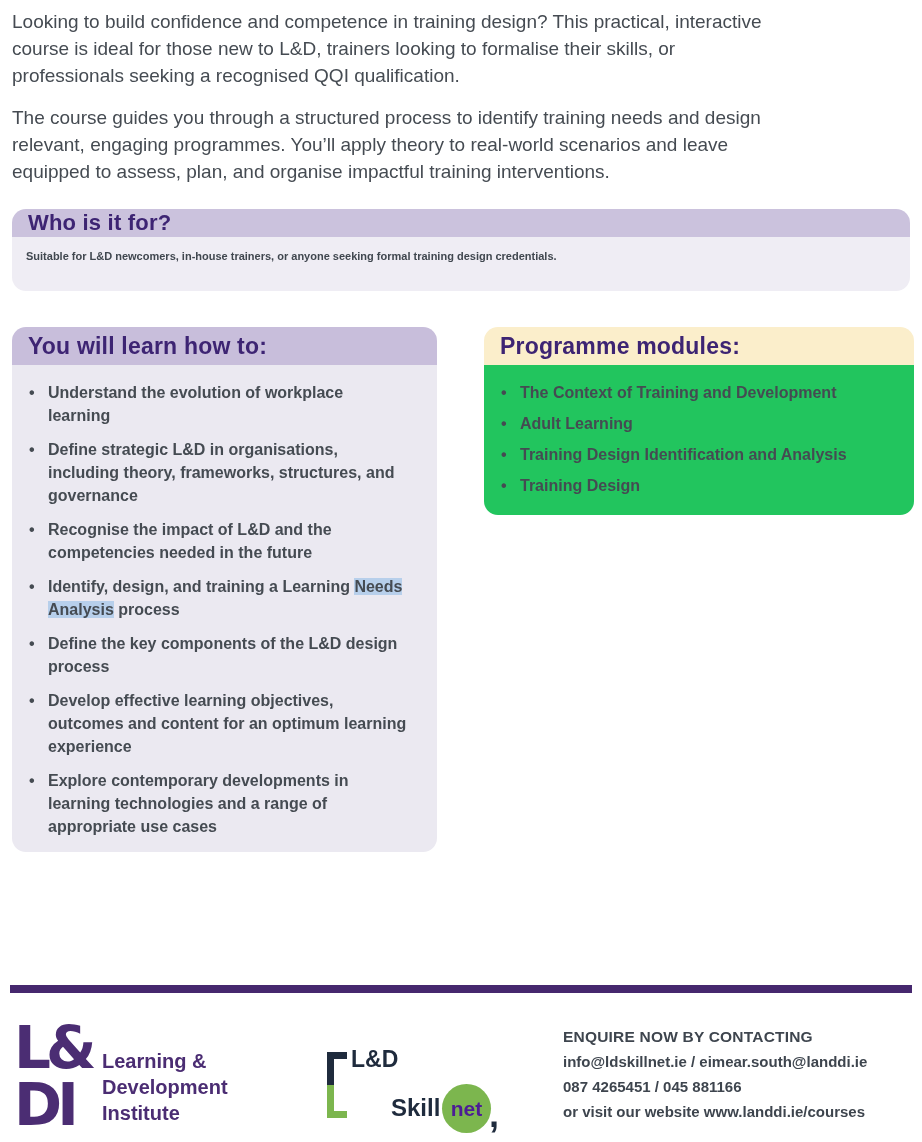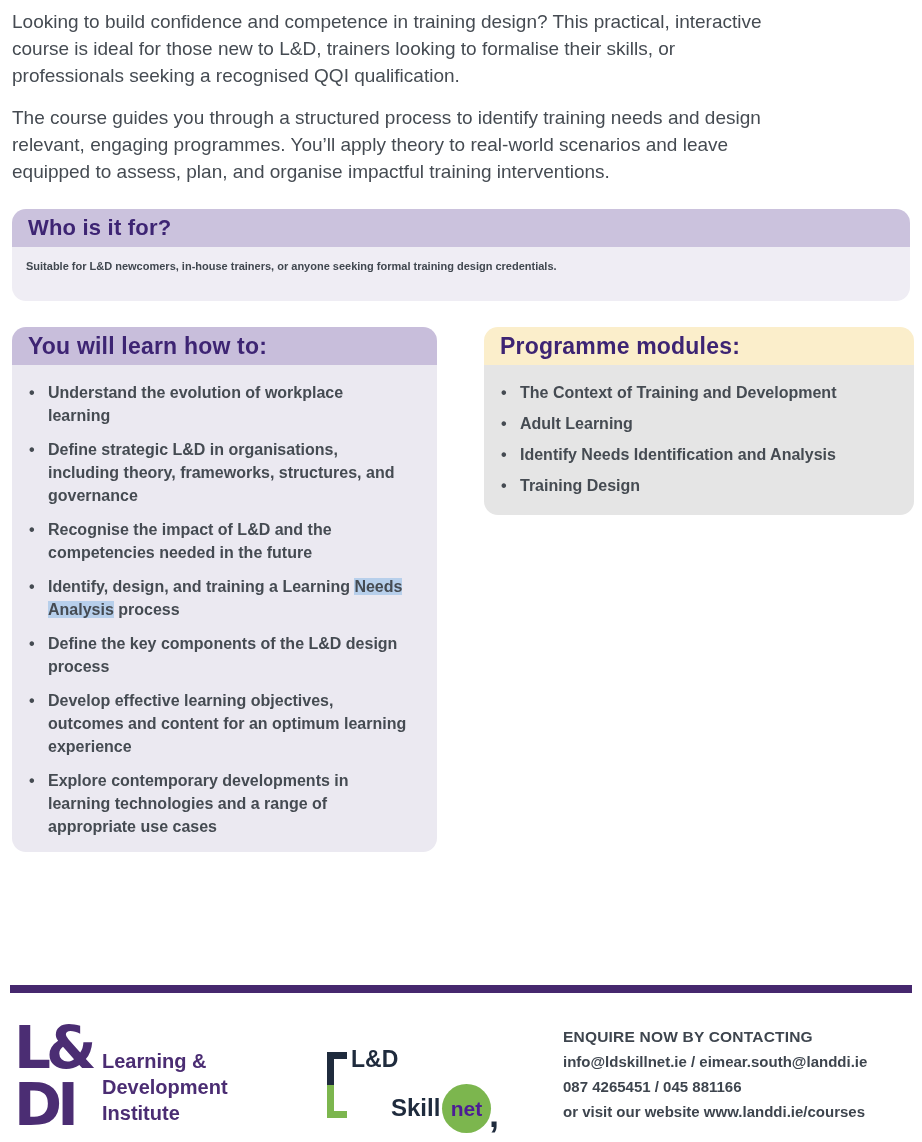--- a/index.html
+++ b/index.html
@@ -12,34 +12,34 @@
   #intro2{top:104px;}
 
   
   .panel{position:absolute;}
   .panel-header{border-radius:14px 14px 0 0;display:flex;align-items:center;}
   .panel-header h2{margin:0;padding:0 0 0 16px;font-size:23px;font-weight:700;color:#3d2473;letter-spacing:.2px;}
   .panel-body{border-radius:0 0 14px 14px;box-sizing:border-box;}
 
   
   #who{left:12px;top:209px;width:898px;}
-  #who .panel-header{height:38px;background:#cbc2dd;}
+  #who .panel-header{height:28px;background:#cbc2dd;}
   #who .panel-header h2{font-size:22px;}
   #who .panel-body{height:54px;background:#efedf4;padding:13px 14px 0 14px;}
   #who .panel-body p{margin:0;font-size:11px;font-weight:600;color:#40474f;}
 
   
   #learn{left:12px;top:327px;width:425px;}
   #learn .panel-header{height:38px;background:#c8bedb;}
   #learn .panel-body{height:487px;background:#ebe9f1;padding:16px 28px 17px 0;overflow:hidden;}
 
   
   #modules{left:484px;top:327px;width:430px;}
   #modules .panel-header{height:38px;background:#fbeecb;}
-  #modules .panel-body{height:150px;background:#e5e5e5;padding:16px 16px 0 0;overflow:hidden;}
+  #modules .panel-body{height:150px;background:#22c55e;padding:16px 16px 0 0;overflow:hidden;}
 
   ul.bullets{margin:0;padding:0;list-style:none;}
   ul.bullets li{position:relative;padding-left:36px;font-size:16px;font-weight:600;
                 color:#454b52;line-height:23px;}
   #learn ul.bullets li{margin-bottom:11px;}
   #modules ul.bullets li{margin-bottom:8px;}
   ul.bullets li::before{content:"\2022";position:absolute;left:17px;top:0;color:#454b52;}
   .hl{background:#b7cfeb;}
 
   
@@ -106,21 +106,21 @@
   </section>
 
   <section class="panel" id="modules">
     <div class="panel-header">
       <h2>Programme modules:</h2>
     </div>
     <div class="panel-body">
       <ul class="bullets">
         <li>The Context of Training and Development</li>
         <li>Adult Learning</li>
-        <li>Identify Needs Identification and Analysis</li>
+        <li>Training Design Identification and Analysis</li>
         <li>Training Design</li>
       </ul>
     </div>
   </section>
 
   <div class="rule"></div>
 
   <div class="ldi-monogram">
     <div>L&amp;</div>
     <div>DI</div>

